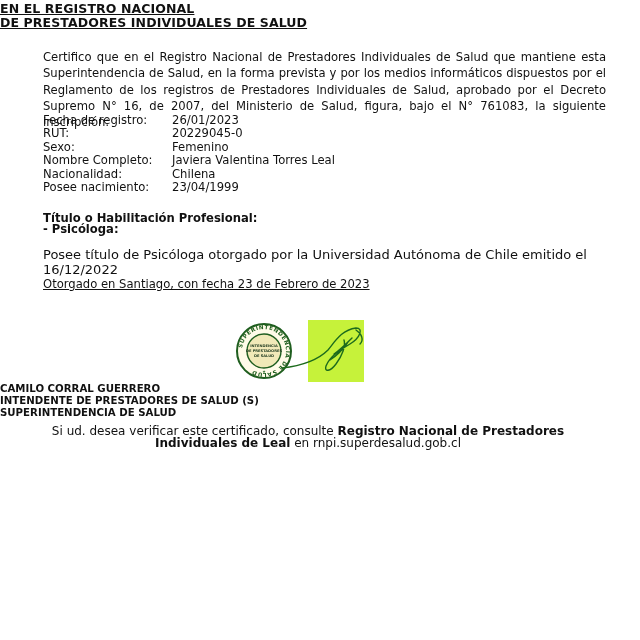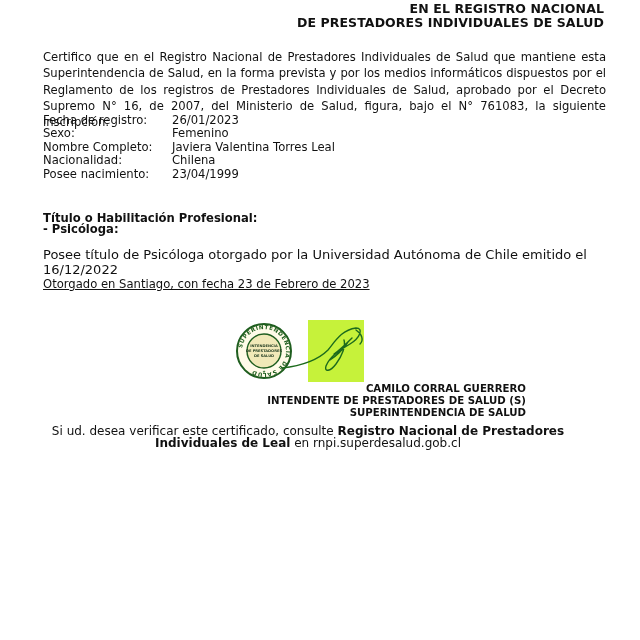--- a/index.html
+++ b/index.html
@@ -1,52 +1,56 @@
 <!DOCTYPE html>
 <html><head>
 <meta charset="utf-8">
 <style>
   html, body { margin: 0; padding: 0; background: #ffffff; }
   body { width: 640px; height: 640px; position: relative; overflow: hidden;
          font-family: "DejaVu Sans", sans-serif; color: #111; }
-  .title { position: absolute; left: 0; width: 604px; text-align: right;
-           font-weight: bold; font-size: 12.5px; letter-spacing: 0.1px; }
+  .title { position: absolute; left: 0; width: 604px; text-align: left;
+           font-weight: bold; font-size: 12.5px; text-decoration: underline; letter-spacing: 0.1px; }
   .t1 { top: 1px; }
   .t2 { top: 15px; }
   .intro { position: absolute; left: 43px; width: 563px; top: 49px;
            font-size: 11.6px; line-height: 16.3px; text-align: justify; text-align-last: left; }
   .fields { position: absolute; left: 43px; top: 114px; font-size: 11.6px; line-height: 13.4px; }
   .row { display: flex; }
   .lbl { width: 129px; }
   .val { }
   .hab-title { position: absolute; left: 43px; top: 211px; font-size: 11.6px; font-weight: bold; }
   .prof-name { position: absolute; left: 43px; top: 222px; font-size: 11.6px; font-weight: bold; }
   .prof-desc { position: absolute; left: 43px; top: 247px; font-size: 13px; }
   .otorgado { position: absolute; left: 43px; top: 277px; font-size: 11.6px; text-decoration: underline; }
   .sig-block { position: absolute; left: 230px; top: 320px; width: 140px; height: 62px; }
   .seal { position: absolute; left: 5px; top: 2px; width: 58px; height: 58px; }
   .green { position: absolute; left: 78px; top: 0; width: 56px; height: 62px; background: #c6f23a; }
   .sig { position: absolute; left: 40px; top: 0; width: 100px; height: 62px; }
-  .signer { position: absolute; left: 0; width: 526px; text-align: right; font-weight: bold; font-size: 10.2px; line-height: 12px; }
+  .signer { position: absolute; left: 0; width: 526px; text-align: left; font-weight: bold; font-size: 10.2px; line-height: 12px; }
   .s1 { top: 383px; } .s2 { top: 395px; } .s3 { top: 407px; }
   .verify { position: absolute; left: 0; width: 616px; top: 426px; text-align: center; font-size: 12px; line-height: 11.5px; }
   .verify b { font-weight: bold; }
 </style>
 </head>
 <body>
 
 <div class="title t1">EN EL REGISTRO NACIONAL</div>
 <div class="title t2">DE PRESTADORES INDIVIDUALES DE SALUD</div>
 
 <div class="intro">Certifico que en el Registro Nacional de Prestadores Individuales de Salud que mantiene esta Superintendencia de Salud, en la forma prevista y por los medios informáticos dispuestos por el Reglamento de los registros de Prestadores Individuales de Salud, aprobado por el Decreto Supremo N° 16, de 2007, del Ministerio de Salud, figura, bajo el N° 761083, la siguiente inscripción:</div>
 
 <div class="fields">
   <div class="row">
     <span class="lbl">Fecha de registro:</span>
     <span class="val">26/01/2023</span>
+  </div>
+  <div class="row">
+    <span class="lbl">RUT:</span>
+    <span class="val">20229045-0</span>
   </div>
   <div class="row">
     <span class="lbl">Sexo:</span>
     <span class="val">Femenino</span>
   </div>
   <div class="row">
     <span class="lbl">Nombre Completo:</span>
     <span class="val">Javiera Valentina Torres Leal</span>
   </div>
   <div class="row">

